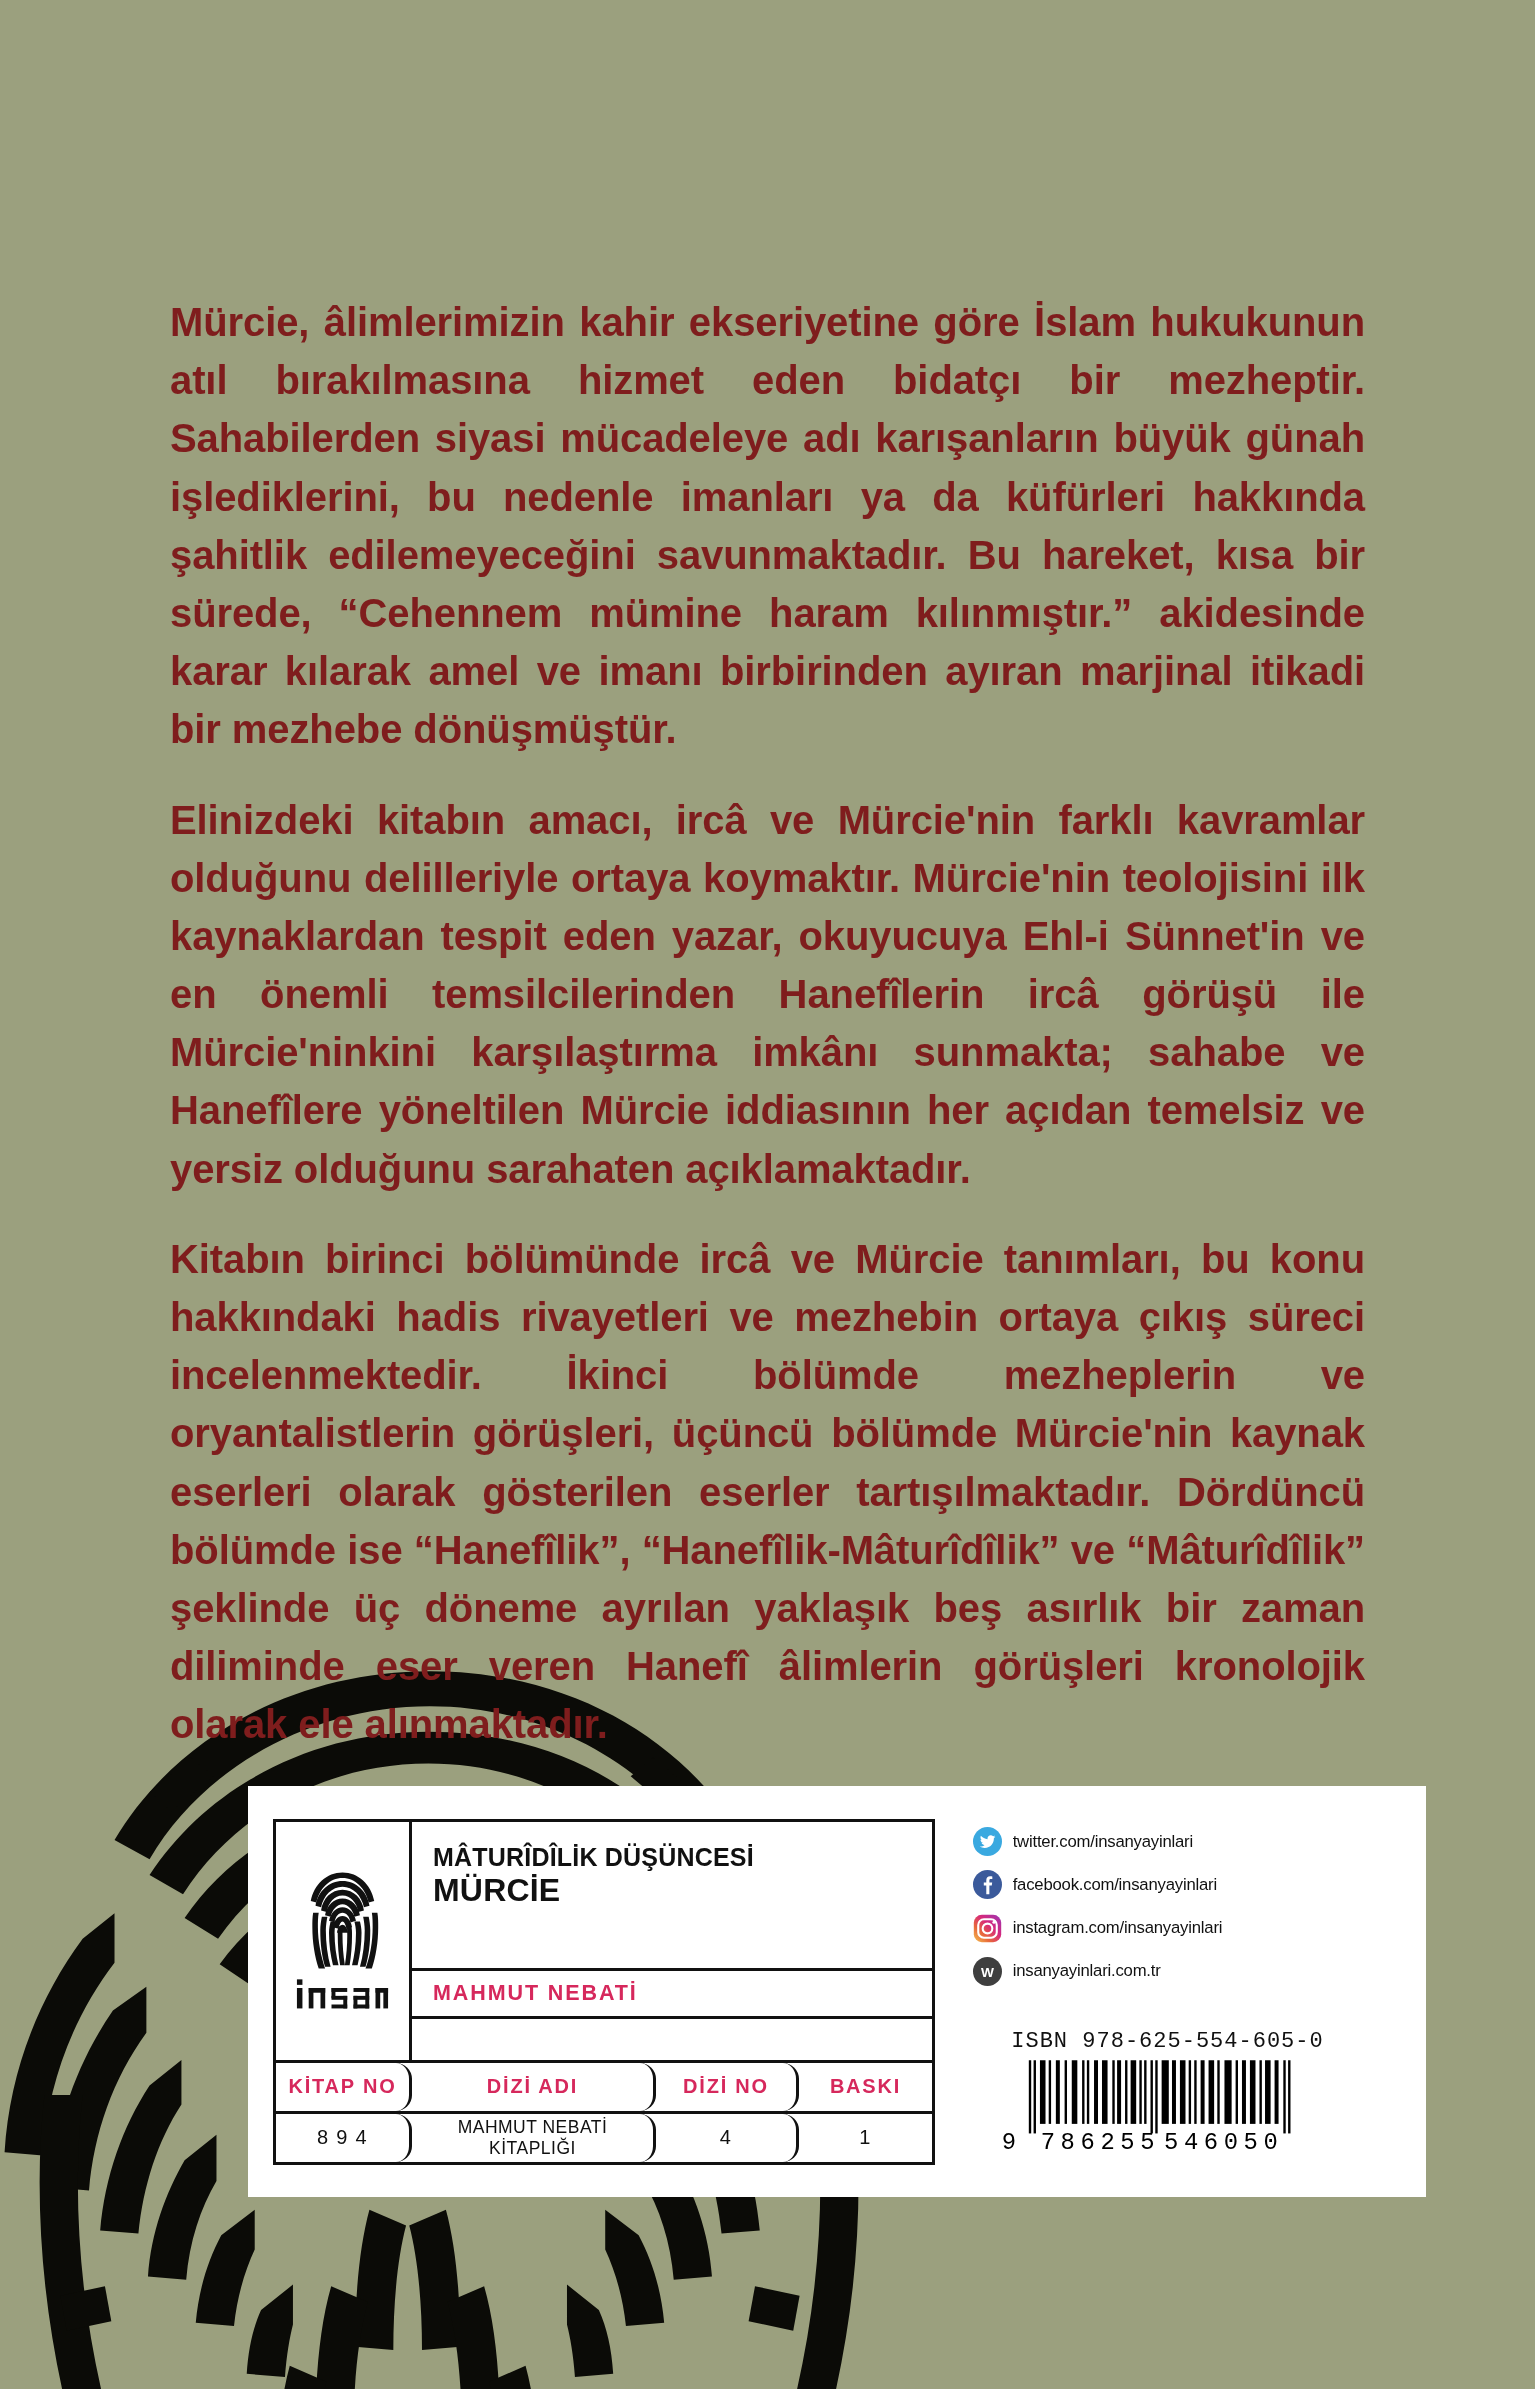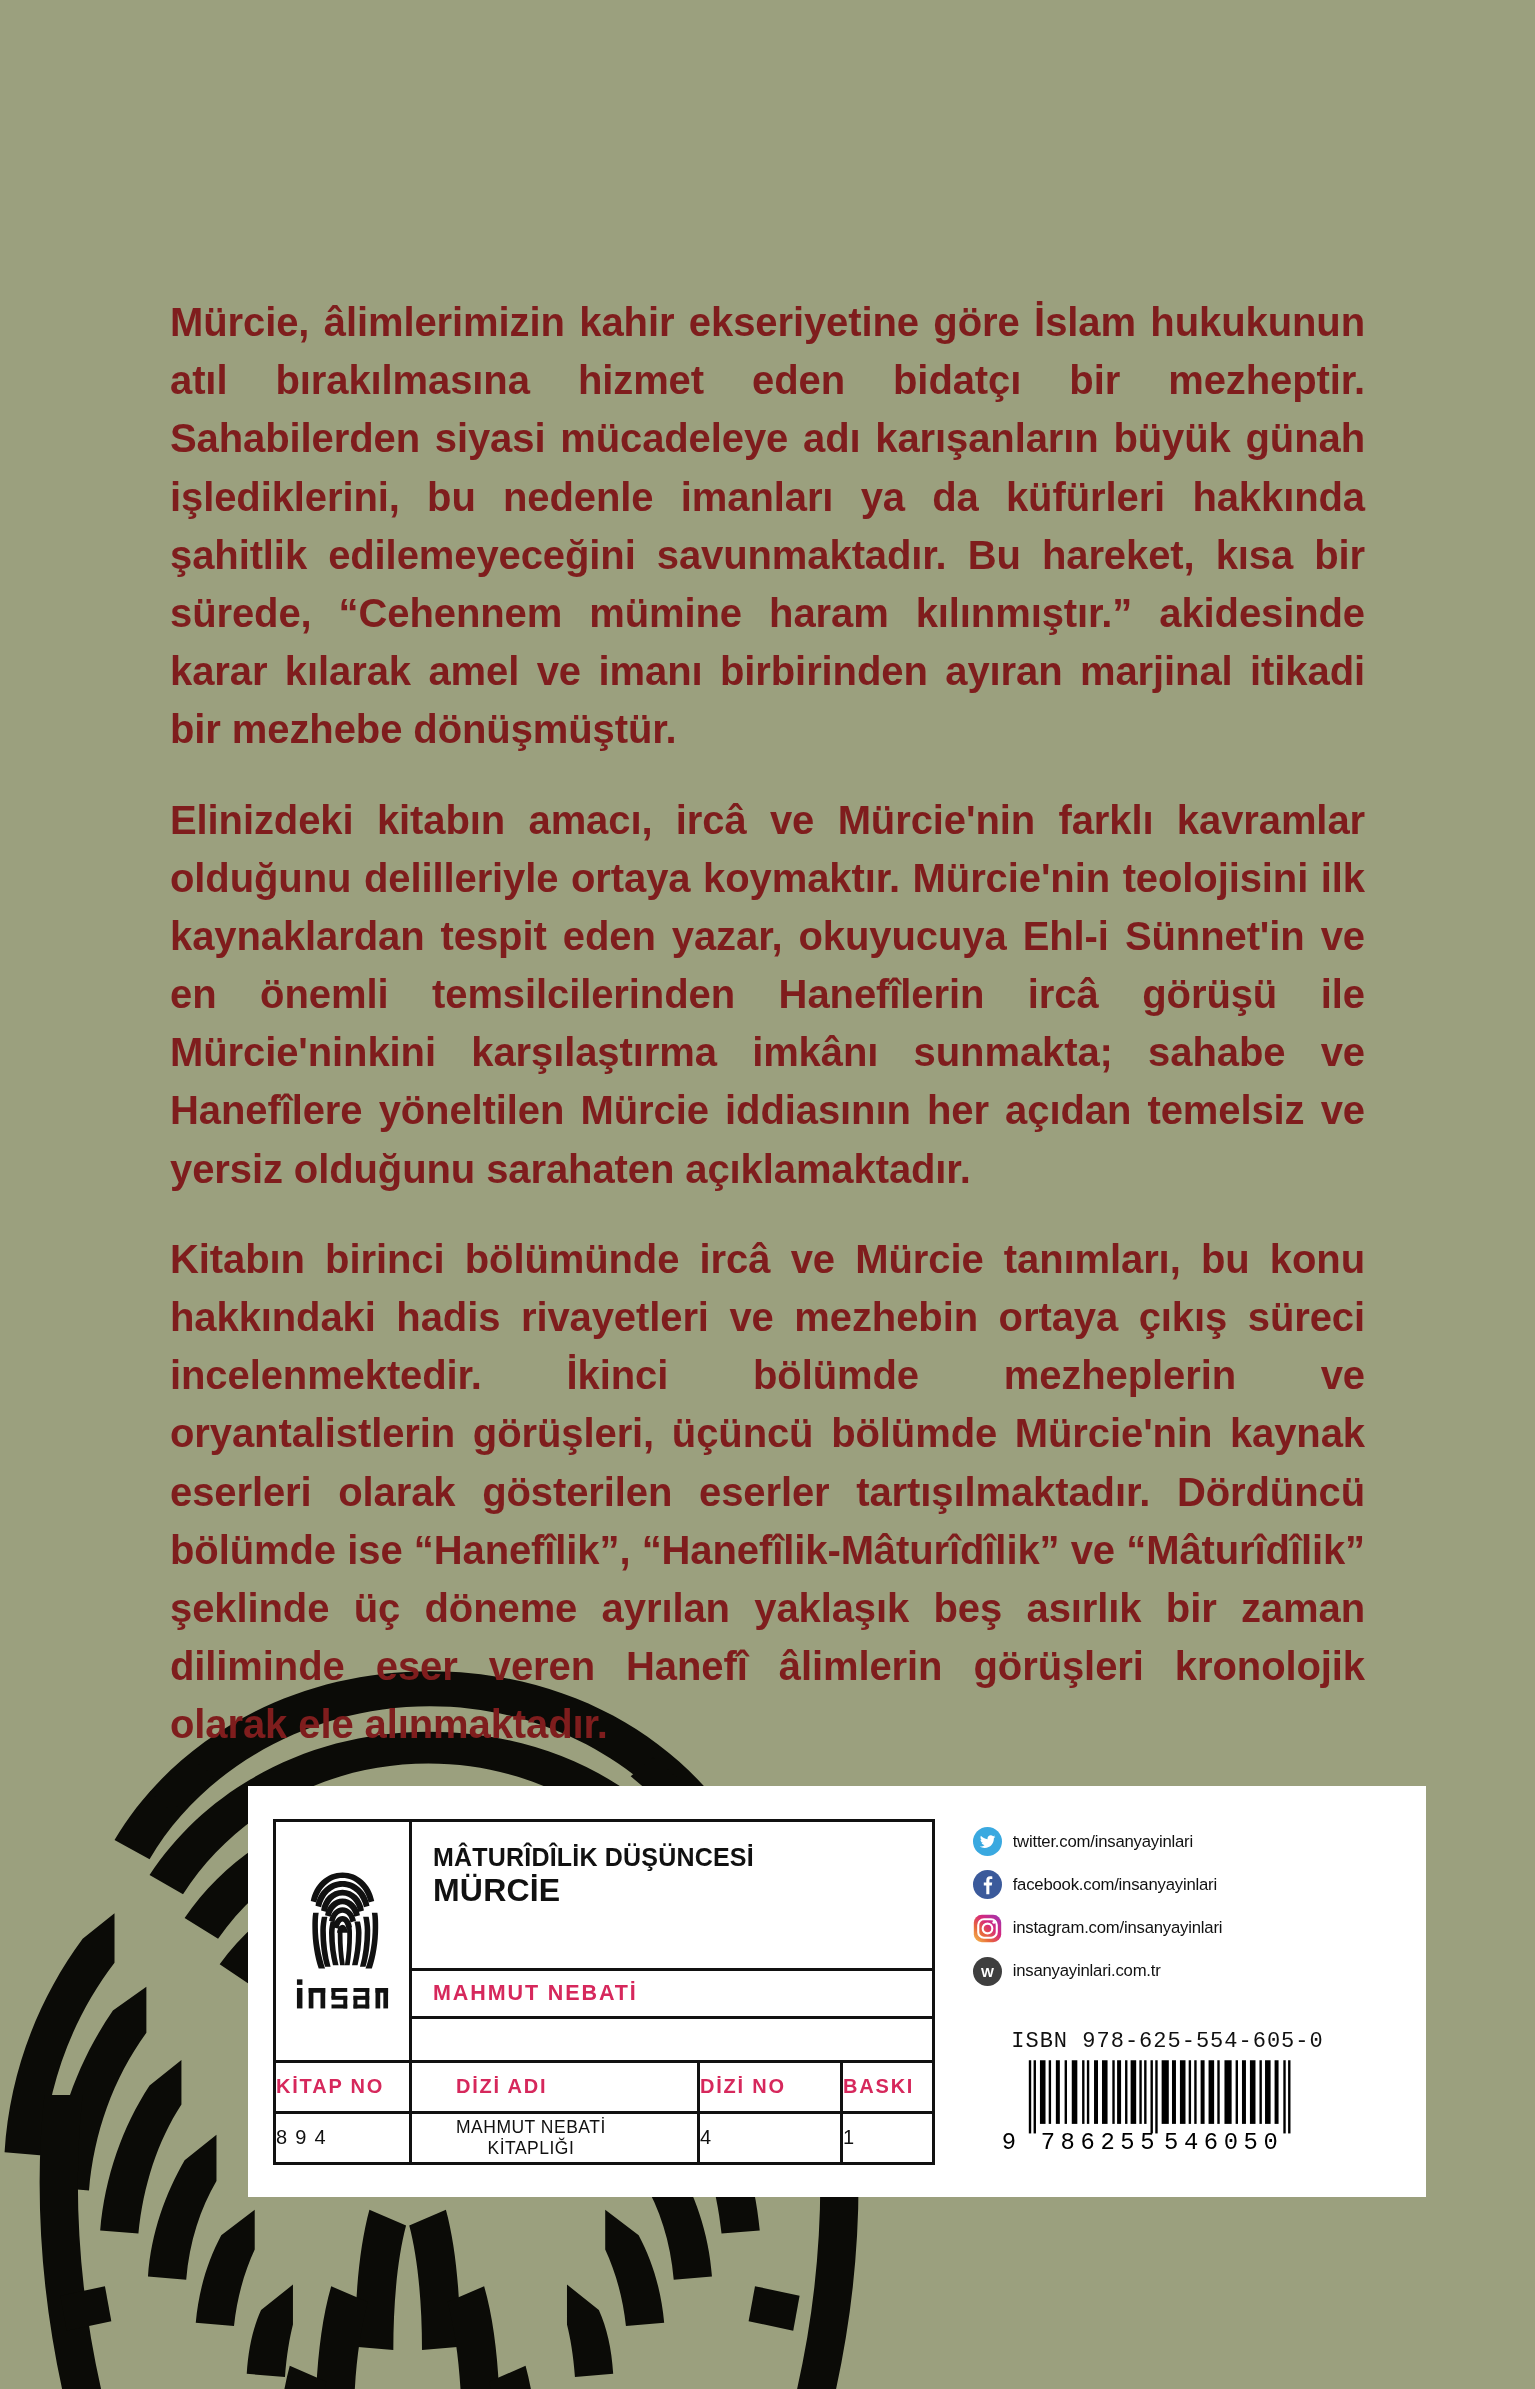--- a/index.html
+++ b/index.html
@@ -153,29 +153,30 @@
     flex-direction: column;
   }
   .trow {
     display: flex;
   }
   #header-row { height: 48px; border-bottom: 3.2px solid #111111; }
   #value-row  { height: 48px; }
   .tcell {
     display: flex;
     align-items: center;
-    justify-content: flex-start;
+    justify-content: center;
     box-sizing: border-box;
     border-right: 3.2px solid #111111;
     text-align: center;
     line-height: 1.08;
+    border-radius: 16px;
   }
   .tcell:last-child { border-right: none; }
   .c-kitapno { flex: 0 0 136px; }
-  .c-diziadi { flex: 0 0 244px; margin-left: 44px; }
+  .c-diziadi { flex: 0 0 244px; }
   .c-dizino  { flex: 0 0 143px; }
   .c-baski   { flex: 1 1 auto; }
   .th-label {
     color: #d6285c;
     font-size: 20px;
     font-weight: bold;
     letter-spacing: 1.8px;
   }
   .td-value {
     color: #111111;

